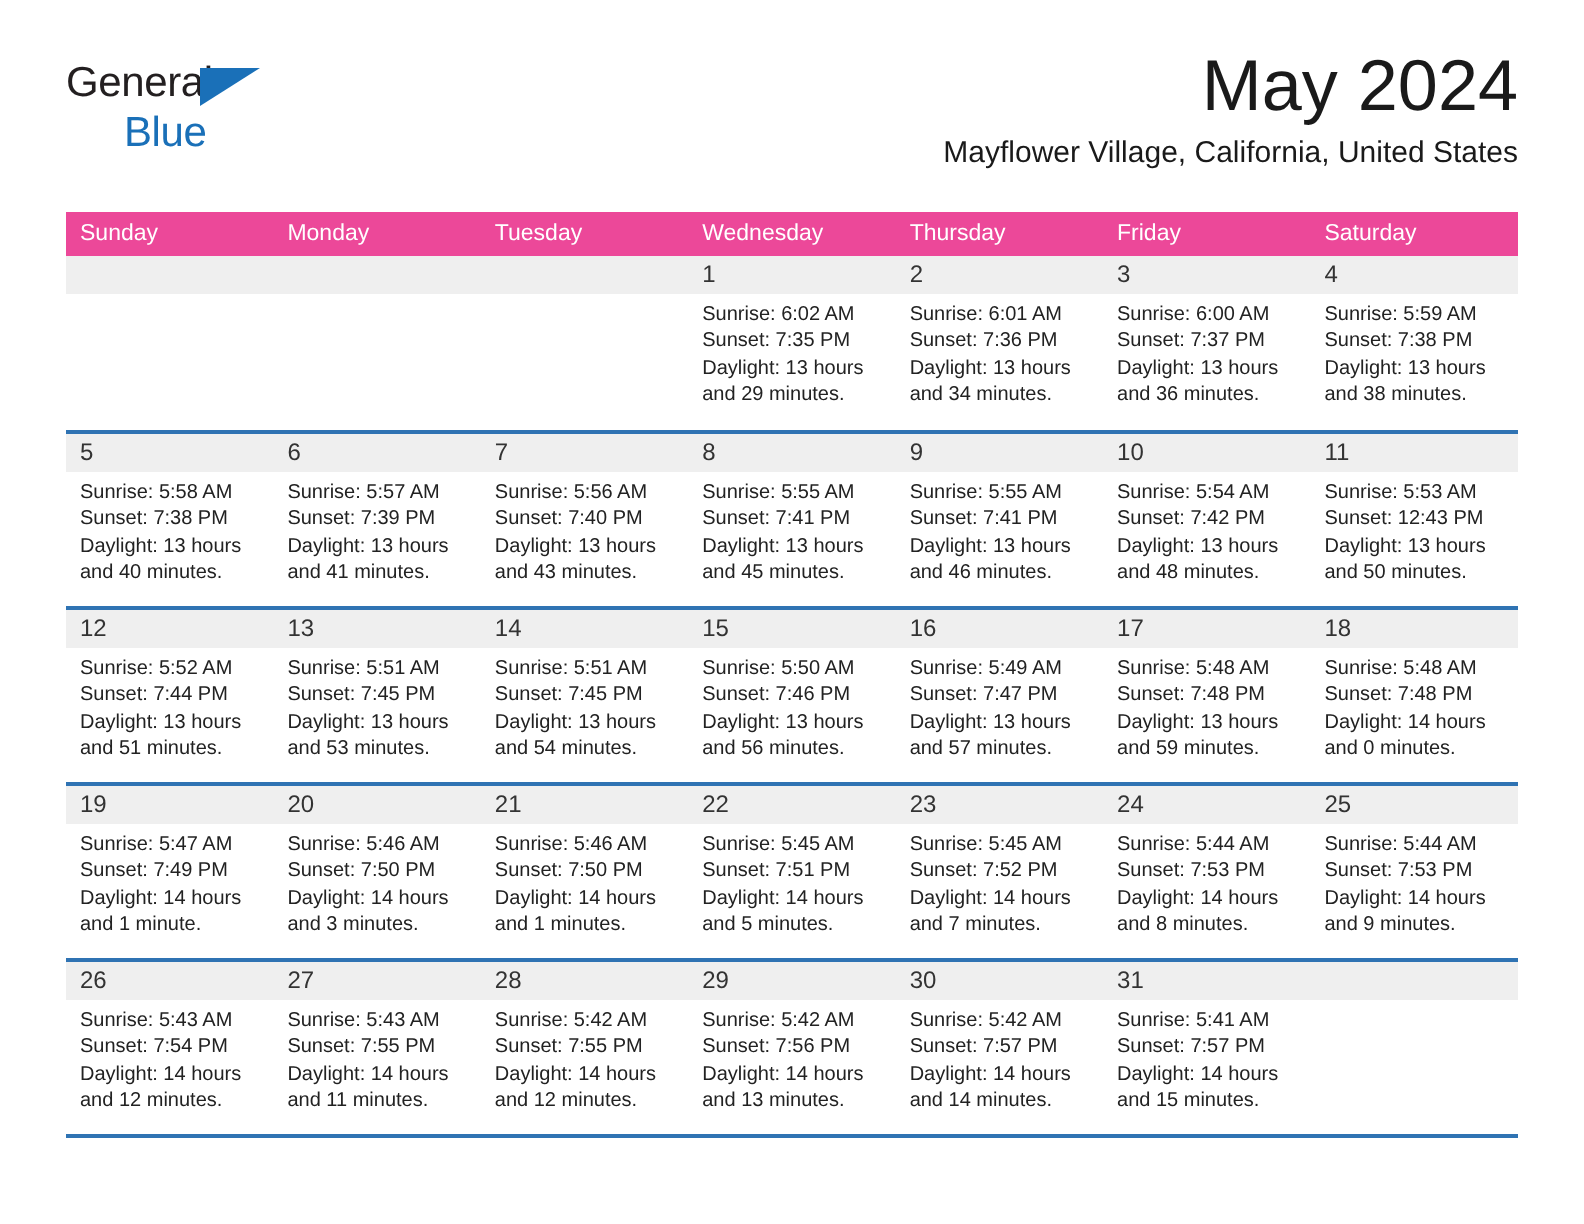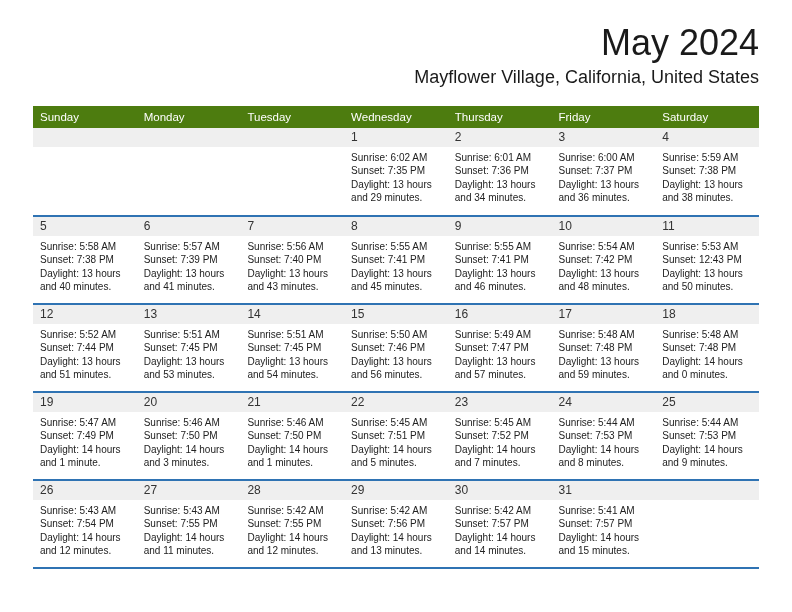--- a/index.html
+++ b/index.html
@@ -69,40 +69,40 @@
     text-align: right;
   }
   .cal-title {
     font-size: 36px;
     color: #1a1a1a;
     line-height: 34px;
     font-weight: normal;
     margin: 0;
   }
   .cal-subtitle {
-    font-size: 18px;
+    font-size: 15px;
     color: #1a1a1a;
     line-height: 22px;
     margin: 6px 0 0 0;
     font-weight: normal;
   }
 
   
   .calendar {
     position: absolute;
     left: 33px;
     top: 106px;
     width: 726px;
     border-collapse: collapse;
     table-layout: fixed;
   }
   .calendar col { width: 103.71px; }
 
   .calendar thead th {
-    background: #4d7c0f;
+    background: #ec4899;
     color: #ffffff;
     font-size: 11.5px;
     font-weight: normal;
     text-align: left;
     padding: 5px 0 5px 7px;
     height: 20px;
     box-sizing: border-box;
     border: none;
   }
 
@@ -137,20 +137,27 @@
   .cellbody div { white-space: nowrap; }
   td.empty .daynum { color: transparent; }
 </style>
 </head>
 <body>
 
 <div class="page">
 
   <div class="header">
 
+    <div class="logo">
+      <span class="logo-row1">
+        <span>General</span>
+        <span class="logo-tri"></span>
+      </span>
+      <span class="logo-row2">Blue</span>
+    </div>
 
     <div class="title-block">
       <h1 class="cal-title">May 2024</h1>
       <h2 class="cal-subtitle">Mayflower Village, California, United States</h2>
     </div>
 
   </div>
 
   <table class="calendar">
     <colgroup>

